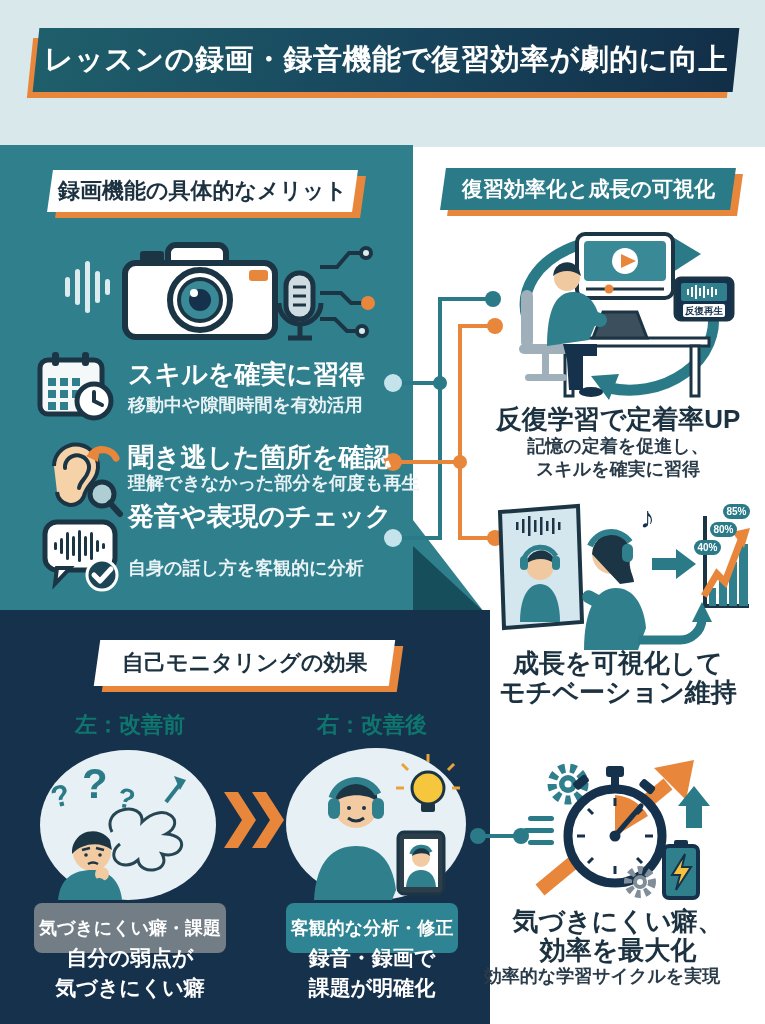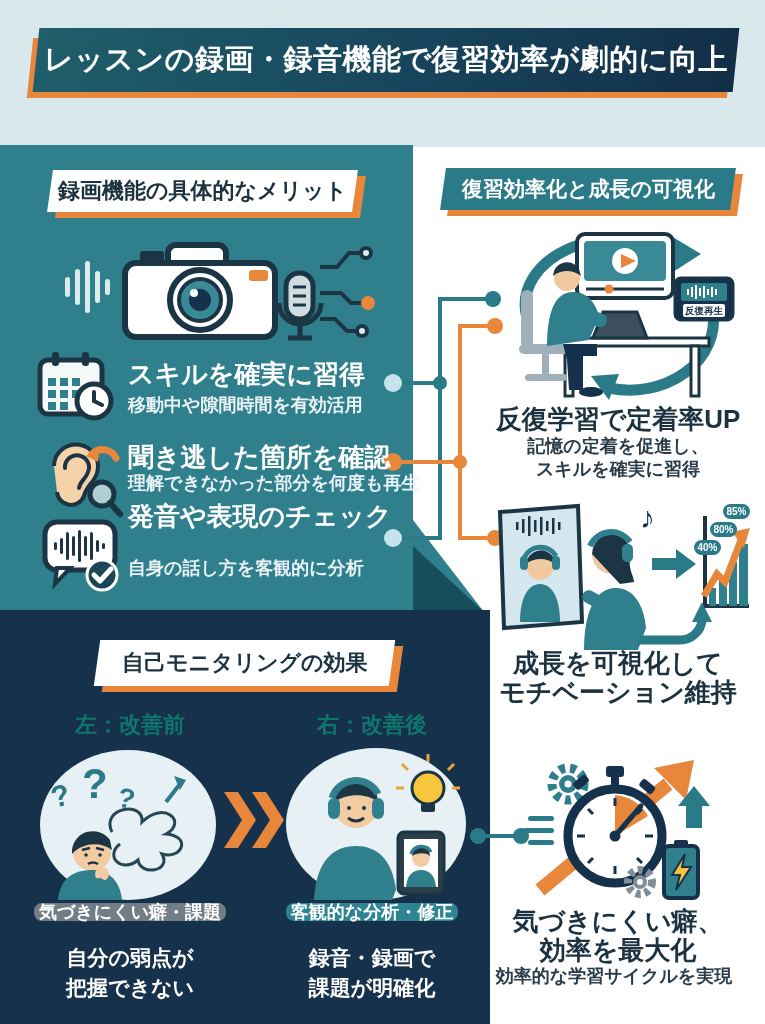--- a/index.html
+++ b/index.html
@@ -43,21 +43,21 @@
   .b-title { position:absolute; left:128px; color:#ffffff; font-size:26px; font-weight:bold; white-space:nowrap; }
   .b-sub   { position:absolute; left:128px; color:#E9F3F5; font-size:18px; font-weight:600; white-space:nowrap; }
 
   
   .r-title { position:absolute; left:490px; width:256px; text-align:center; color:#1D3240; font-size:26px; font-weight:bold; white-space:nowrap; }
   .r-sub   { position:absolute; left:490px; width:256px; text-align:center; color:#2A3B49; font-size:18px; font-weight:700; white-space:nowrap; }
 
   
   .side-label { position:absolute; color:#0f766e; font-size:22px; font-weight:bold; width:160px; text-align:center; white-space:nowrap; }
   .pill { position:absolute; display:flex; align-items:center; justify-content:center; border-radius:8px;
-          color:#ffffff; font-weight:bold; font-size:18px; height:18px; white-space:nowrap; }
+          color:#ffffff; font-weight:bold; font-size:18px; height:50px; white-space:nowrap; }
   .pill-gray { background:rgba(128,136,142,.88); }
   .pill-teal { background:#2E8493; }
   .mono-line { position:absolute; color:#ffffff; font-weight:bold; font-size:21px; text-align:center; white-space:nowrap; }
 </style>
 </head>
 <body>
 
 <div class="page">
 
   <div class="abs topband"></div>
@@ -339,21 +339,21 @@
     </g>
     <polygon points="174,28 190,48 182,48 182,70 166,70 166,48 158,48" fill="#2A7A88"></polygon>
     <g>
       <rect x="154" y="82" width="14" height="7" rx="2" fill="#16314B"></rect>
       <rect x="144" y="88" width="34" height="52" rx="5" fill="#2F7F8D" stroke="#16314B" stroke-width="4"></rect>
       <polygon points="165,96 152,117 160,117 156,132 171,109 162,109" fill="#F5C33B" stroke="#16314B" stroke-width="2"></polygon>
     </g>
   </svg>
   <div class="r-title" style="left:492px;width:252px;top:904px;">気づきにくい癖、</div>
   <div class="r-title" style="left:492px;width:252px;top:933px;">効率を最大化</div>
-  <div class="r-sub" style="left:488px;width:252px;top:964px;">効率的な学習サイクルを実現</div>
+  <div class="r-sub" style="left:476px;width:252px;top:964px;">効率的な学習サイクルを実現</div>
 
   <div class="abs lbl-shadow" style="left:105px;top:646px;width:295px;height:46px;"></div>
   <div class="abs lbl white-lbl" style="left:97px;top:640px;width:295px;height:46px;">
     <span>自己モニタリングの効果</span>
   </div>
 
   <div class="side-label" style="left:50px;top:710px;">左：改善前</div>
   <div class="side-label" style="left:292px;top:710px;">右：改善後</div>
 
   <svg class="abs" style="left:40px;top:750px;" width="176" height="150" viewBox="0 0 176 150">
@@ -418,21 +418,21 @@
       <path d="M126 108 a9.5 9.5 0 0 1 17 -5 l1 5 c-5 -4 -13 -3 -18 0 z" fill="#1C3545"></path>
       <path d="M125 106 a11 11 0 0 1 20 -2" fill="none" stroke="#2F7F8D" stroke-width="3.5"></path>
       <path d="M120 139 c1 -12 7 -17 15 -17 c8 0 14 5 15 17 z" fill="#2F7F8D"></path>
     </g>
   </svg>
 
   <div class="pill pill-gray" style="left:34px;top:903px;width:192px;">
     <span>気づきにくい癖・課題</span>
   </div>
   <div class="mono-line" style="left:34px;width:192px;top:944px;">自分の弱点が</div>
-  <div class="mono-line" style="left:34px;width:192px;top:974px;">把握できない</div>
+  <div class="mono-line" style="left:34px;width:192px;top:974px;">気づきにくい癖</div>
 
   <div class="pill pill-teal" style="left:286px;top:903px;width:172px;">
     <span>客観的な分析・修正</span>
   </div>
   <div class="mono-line" style="left:286px;width:172px;top:944px;">録音・録画で</div>
   <div class="mono-line" style="left:286px;width:172px;top:974px;">課題が明確化</div>
 
 </div>
 
 </body></html>

